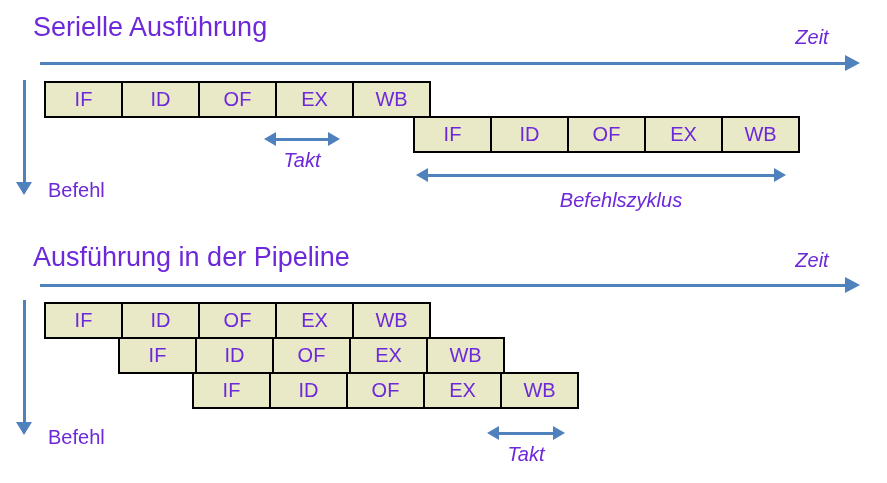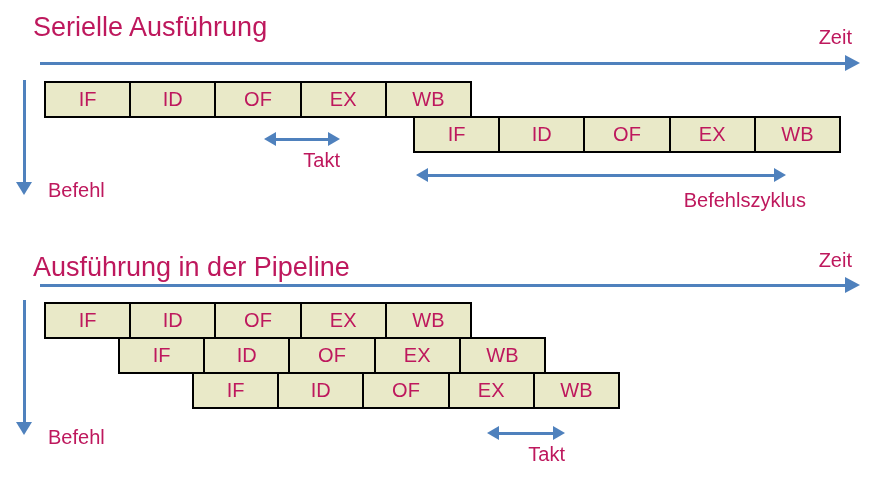--- a/index.html
+++ b/index.html
@@ -1,27 +1,27 @@
 <!DOCTYPE html>
 <html style="--accent-blue: #4f81bd; --box-fill: #e9e9c8; --box-border: #000000; --background: #ffffff;"><head>
 <meta charset="utf-8">
 <style>
   html,body { margin:0; padding:0; background:#fff; }
   .slide {
     position:relative; width:887px; height:483px;
     background:var(--background,#fff);
     font-family:"Liberation Sans", sans-serif;
-    color:#be185d; overflow:hidden;
+    color:#6d28d9; overflow:hidden;
   }
   .title { position:absolute; font-size:27px; line-height:1.15; white-space:nowrap; }
   .lbl { position:absolute; font-size:20px; line-height:1.15; white-space:nowrap;text-align:right; }
-  .lbl.center { text-align:right; }
+  .lbl.center { text-align:center;font-style:italic; }
 
   
-  .prow { position:absolute; display:flex; width:428px; height:37px; }
+  .prow { position:absolute; display:flex; width:387px; height:37px; }
   .cell {
     flex:1; margin-left:-2px;
     background:var(--box-fill,#e9e9c8);
     border:2px solid var(--box-border,#000);
     box-sizing:border-box;
     display:flex; align-items:center; justify-content:center;
     font-size:20px;
   }
   .cell:first-child { margin-left:0; }
 
@@ -96,21 +96,21 @@
       <div class="hdl"></div>
       <div class="ln"></div>
       <div class="hdr"></div>
     </div>
     <div class="lbl center" style="left:436px; top:189px; width:370px;">Befehlszyklus</div>
 
     <div class="lbl" style="left:48px; top:179px;">Befehl</div>
   </div>
 
   <div>
-    <div class="title" style="left:33px; top:252px;">Ausführung in der Pipeline</div>
+    <div class="title" style="left:33px; top:242px;">Ausführung in der Pipeline</div>
 
     <div class="lbl center" style="left:772px; top:249px; width:80px;">Zeit</div>
 
     <div class="harrow" style="left:40px; top:277px; width:820px;">
       <div class="ln"></div>
       <div class="hd"></div>
     </div>
 
     <div class="varrow" style="left:16px; top:300px; height:135px;">
       <div class="ln"></div>

